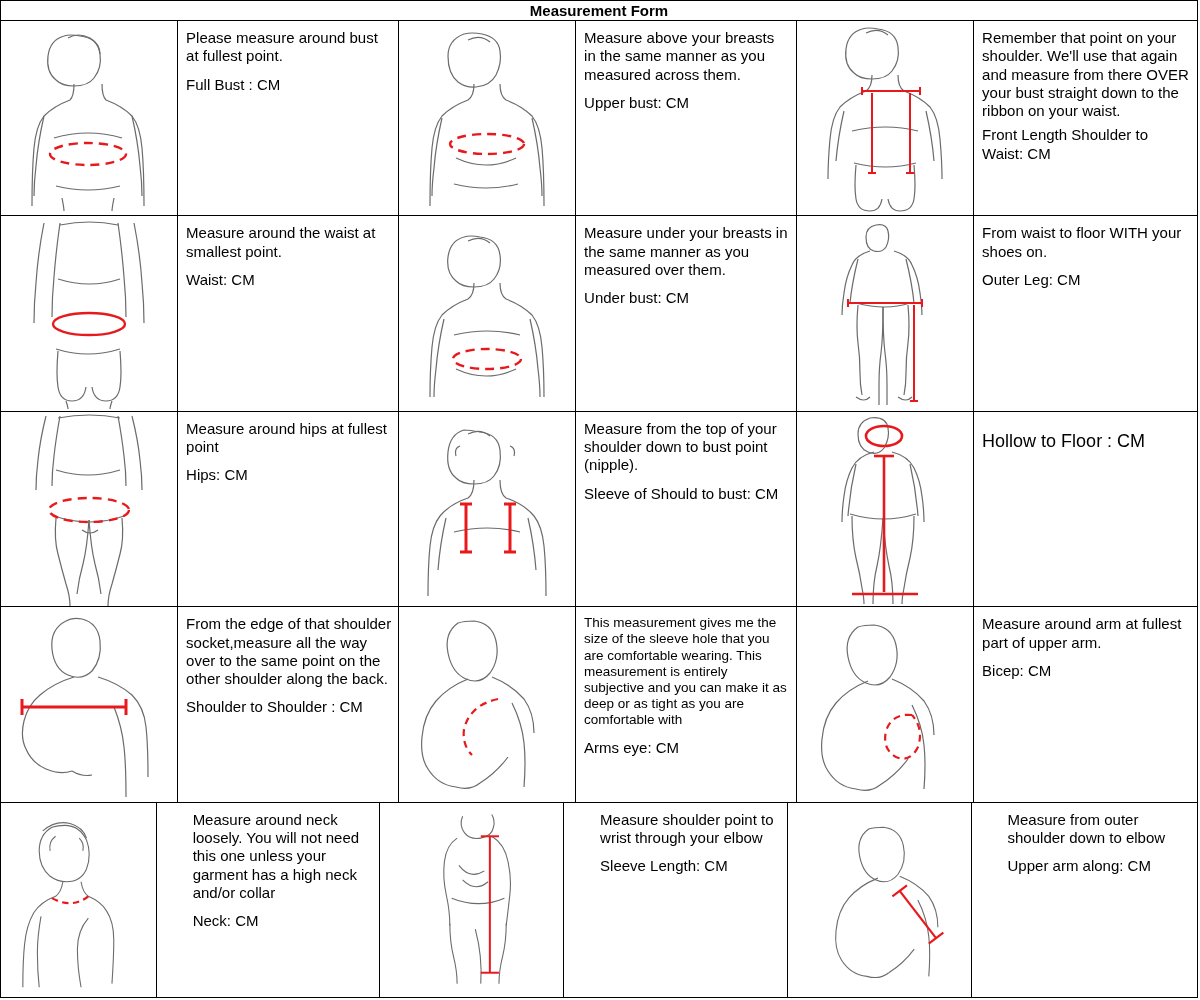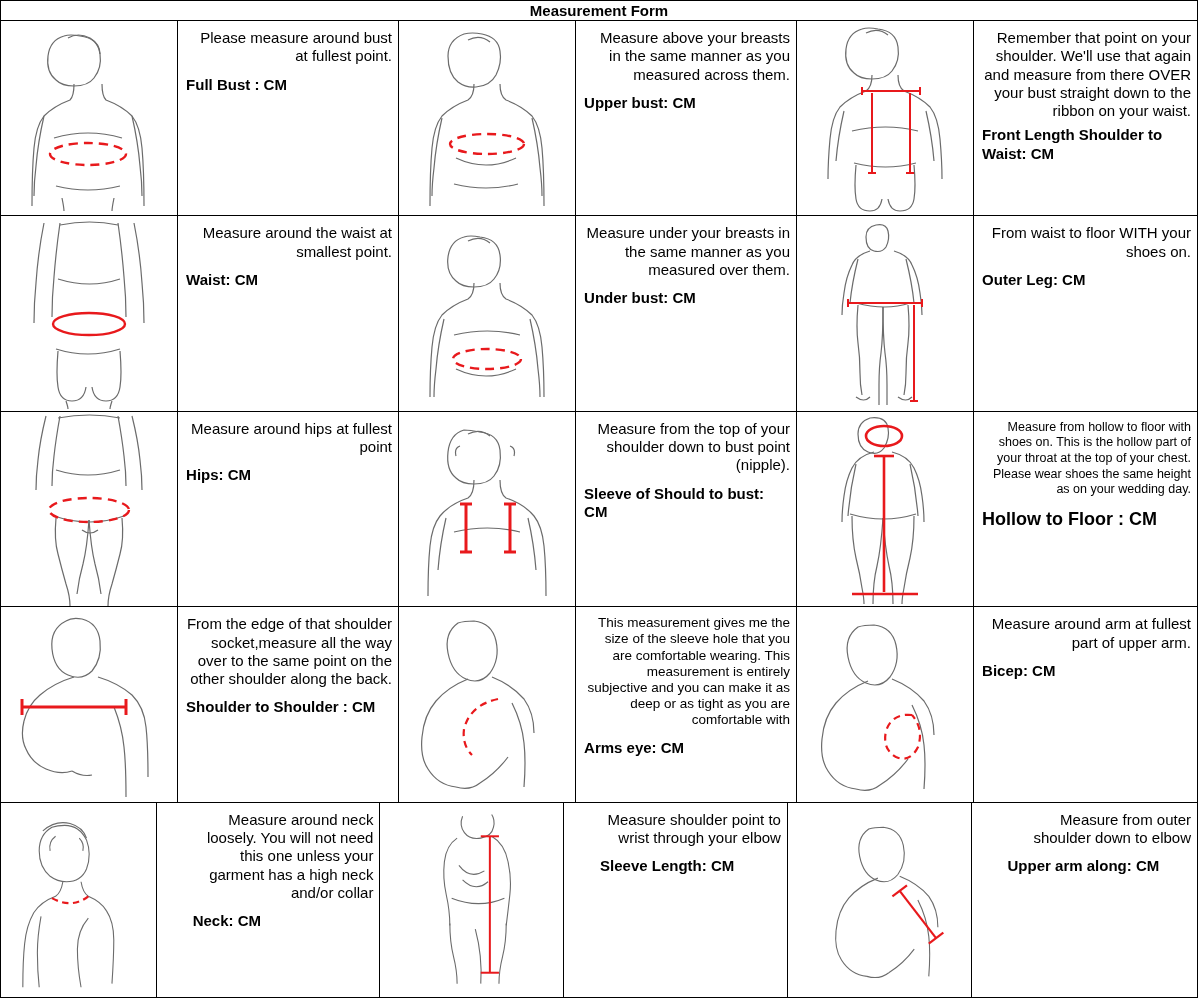--- a/index.html
+++ b/index.html
@@ -62,26 +62,26 @@
     padding: 8px 6px 8px 8px;
     font-size: 15px;
     line-height: 1.22;
     overflow: hidden;
   }
   .cell-txt.last { border-right: none; }
   .cell-txt.wide { width: 224px; }
   .cell-txt.small { font-size: 13.5px; line-height: 1.2; }
   .cell-txt.tiny { font-size: 12.5px; line-height: 1.25; }
   .label {
-    font-weight: bold;
+    font-weight: normal;
     margin-top: 10px;
     display: block;
   }
   .label.tight { margin-top: 6px; }
-  .desc { display: block; text-align: right; }
+  .desc { display: block; }
   svg { display: block; }
 </style>
 </head>
 <body>
 
 <div class="sheet">
 
   <div class="title-bar">Measurement Form</div>
 
   <div class="grid">
@@ -295,21 +295,20 @@
           </g>
           <g stroke="#e8191c" stroke-width="2.6" fill="none">
             <line x1="84" y1="44" x2="84" y2="180"></line>
             <line x1="74" y1="44" x2="94" y2="44"></line>
             <line x1="52" y1="182" x2="118" y2="182"></line>
             <ellipse cx="84" cy="24" rx="18" ry="10"></ellipse>
           </g>
         </svg>
       </div>
       <div class="cell-txt wide last tiny">
-        <span class="desc">Measure from hollow to floor with shoes on. This is the hollow part of your throat at the top of your chest. Please wear shoes the same height as on your wedding day.</span>
         <span class="label" style="font-size:18px">Hollow to Floor :  CM</span>
       </div>
     </div>
 
     <div class="row">
       <div class="cell-fig">
         <svg width="170" height="195" viewBox="0 0 170 195">
           <g fill="none" stroke="#6b6b6b" stroke-width="1.2">
             <path d="M62 14 q-16 8 -14 28 q2 20 16 26 q14 6 24 -4 q10 -12 8 -30 q-2 -18 -18 -22 q-10 -2 -16 2 z"></path>
             <path d="M70 70 q-20 6 -34 18 q-12 10 -16 26"></path>

